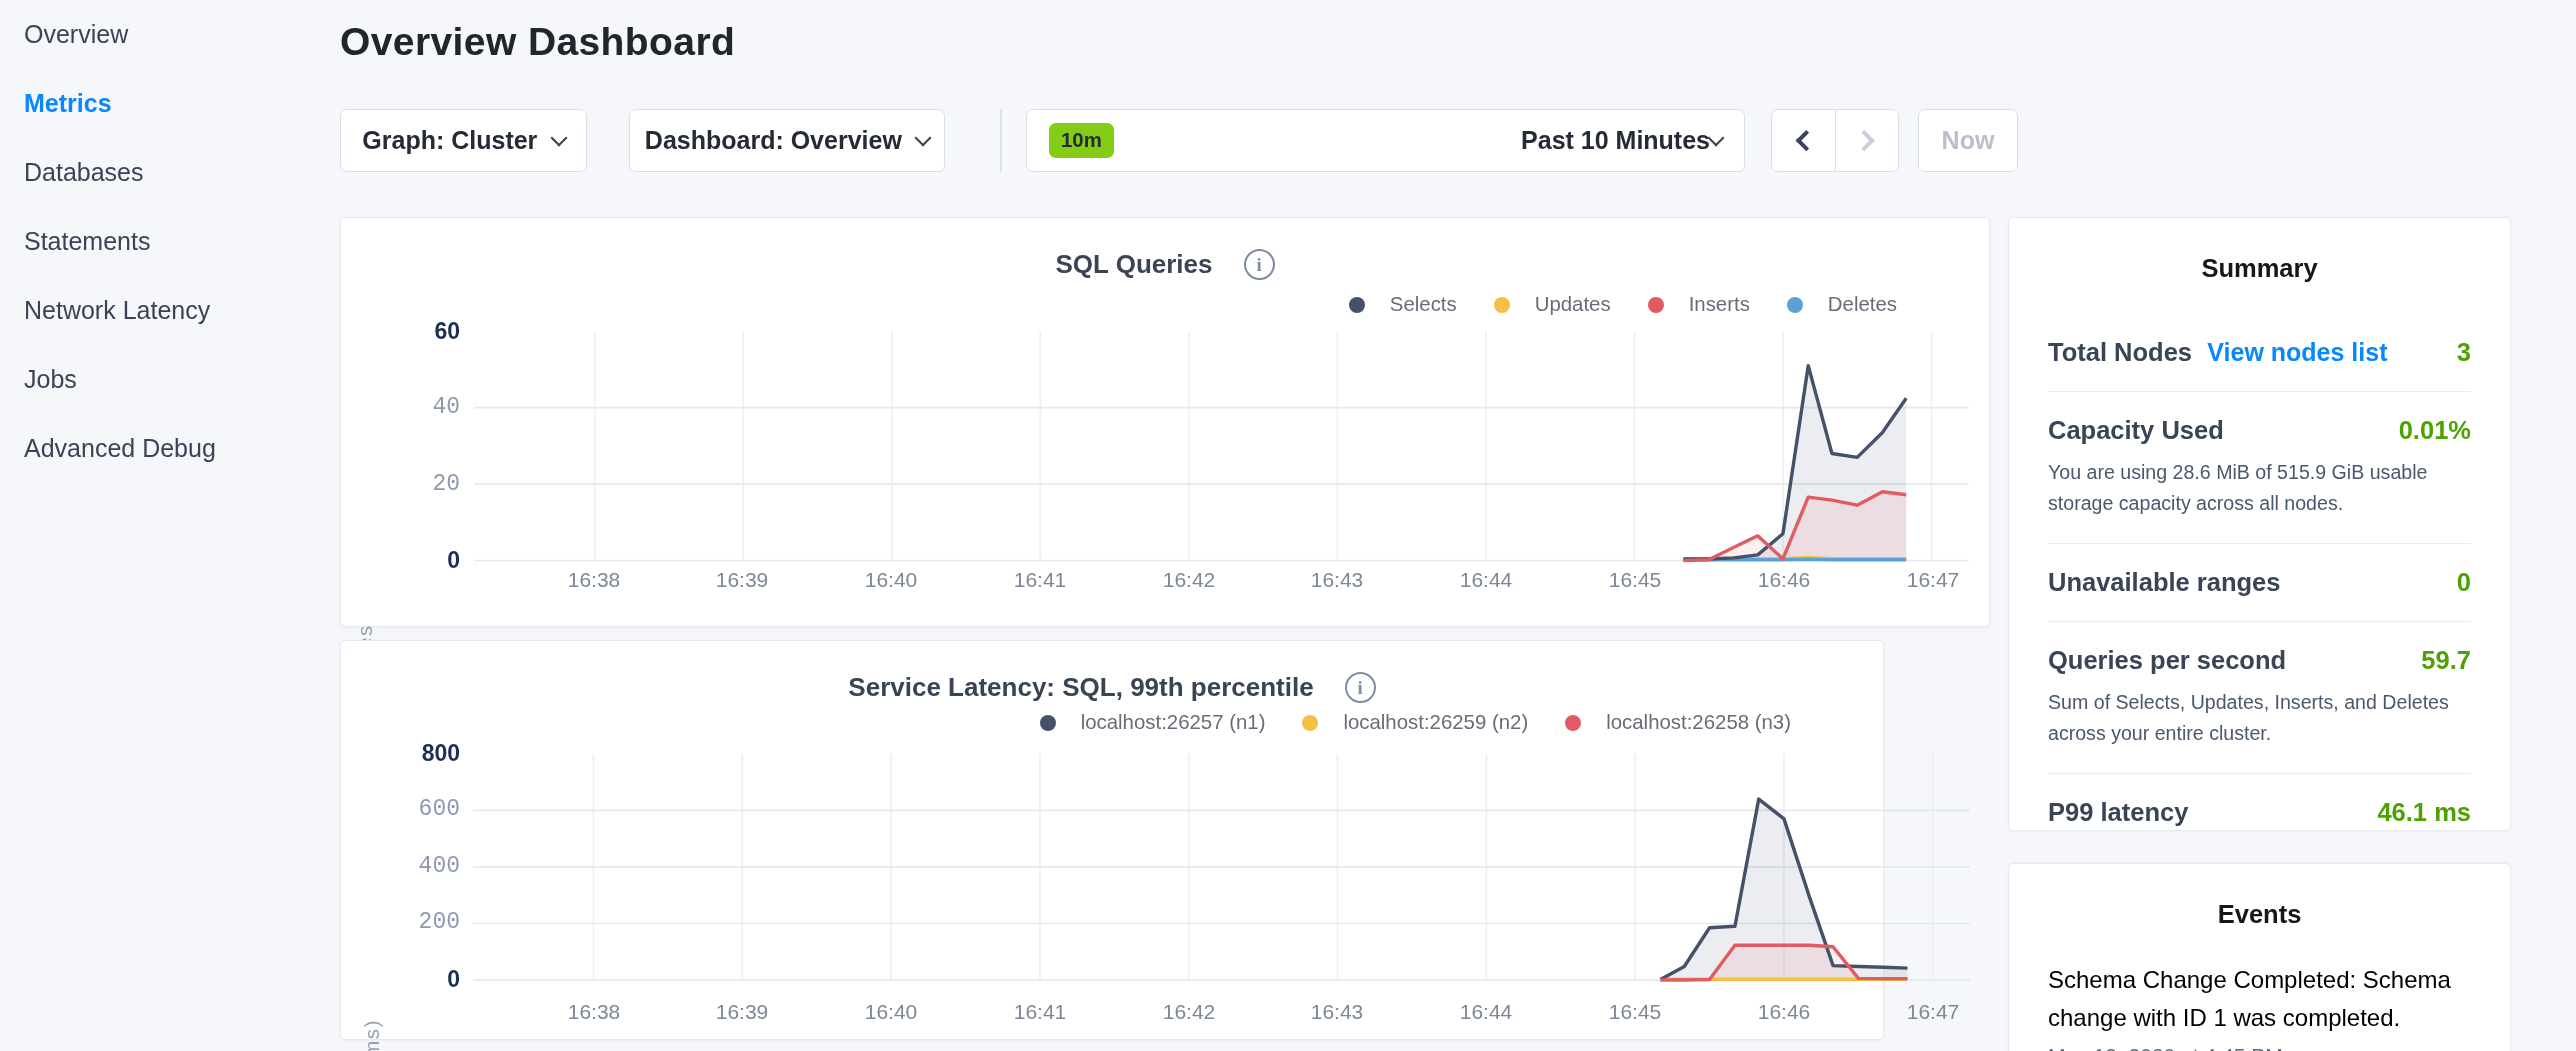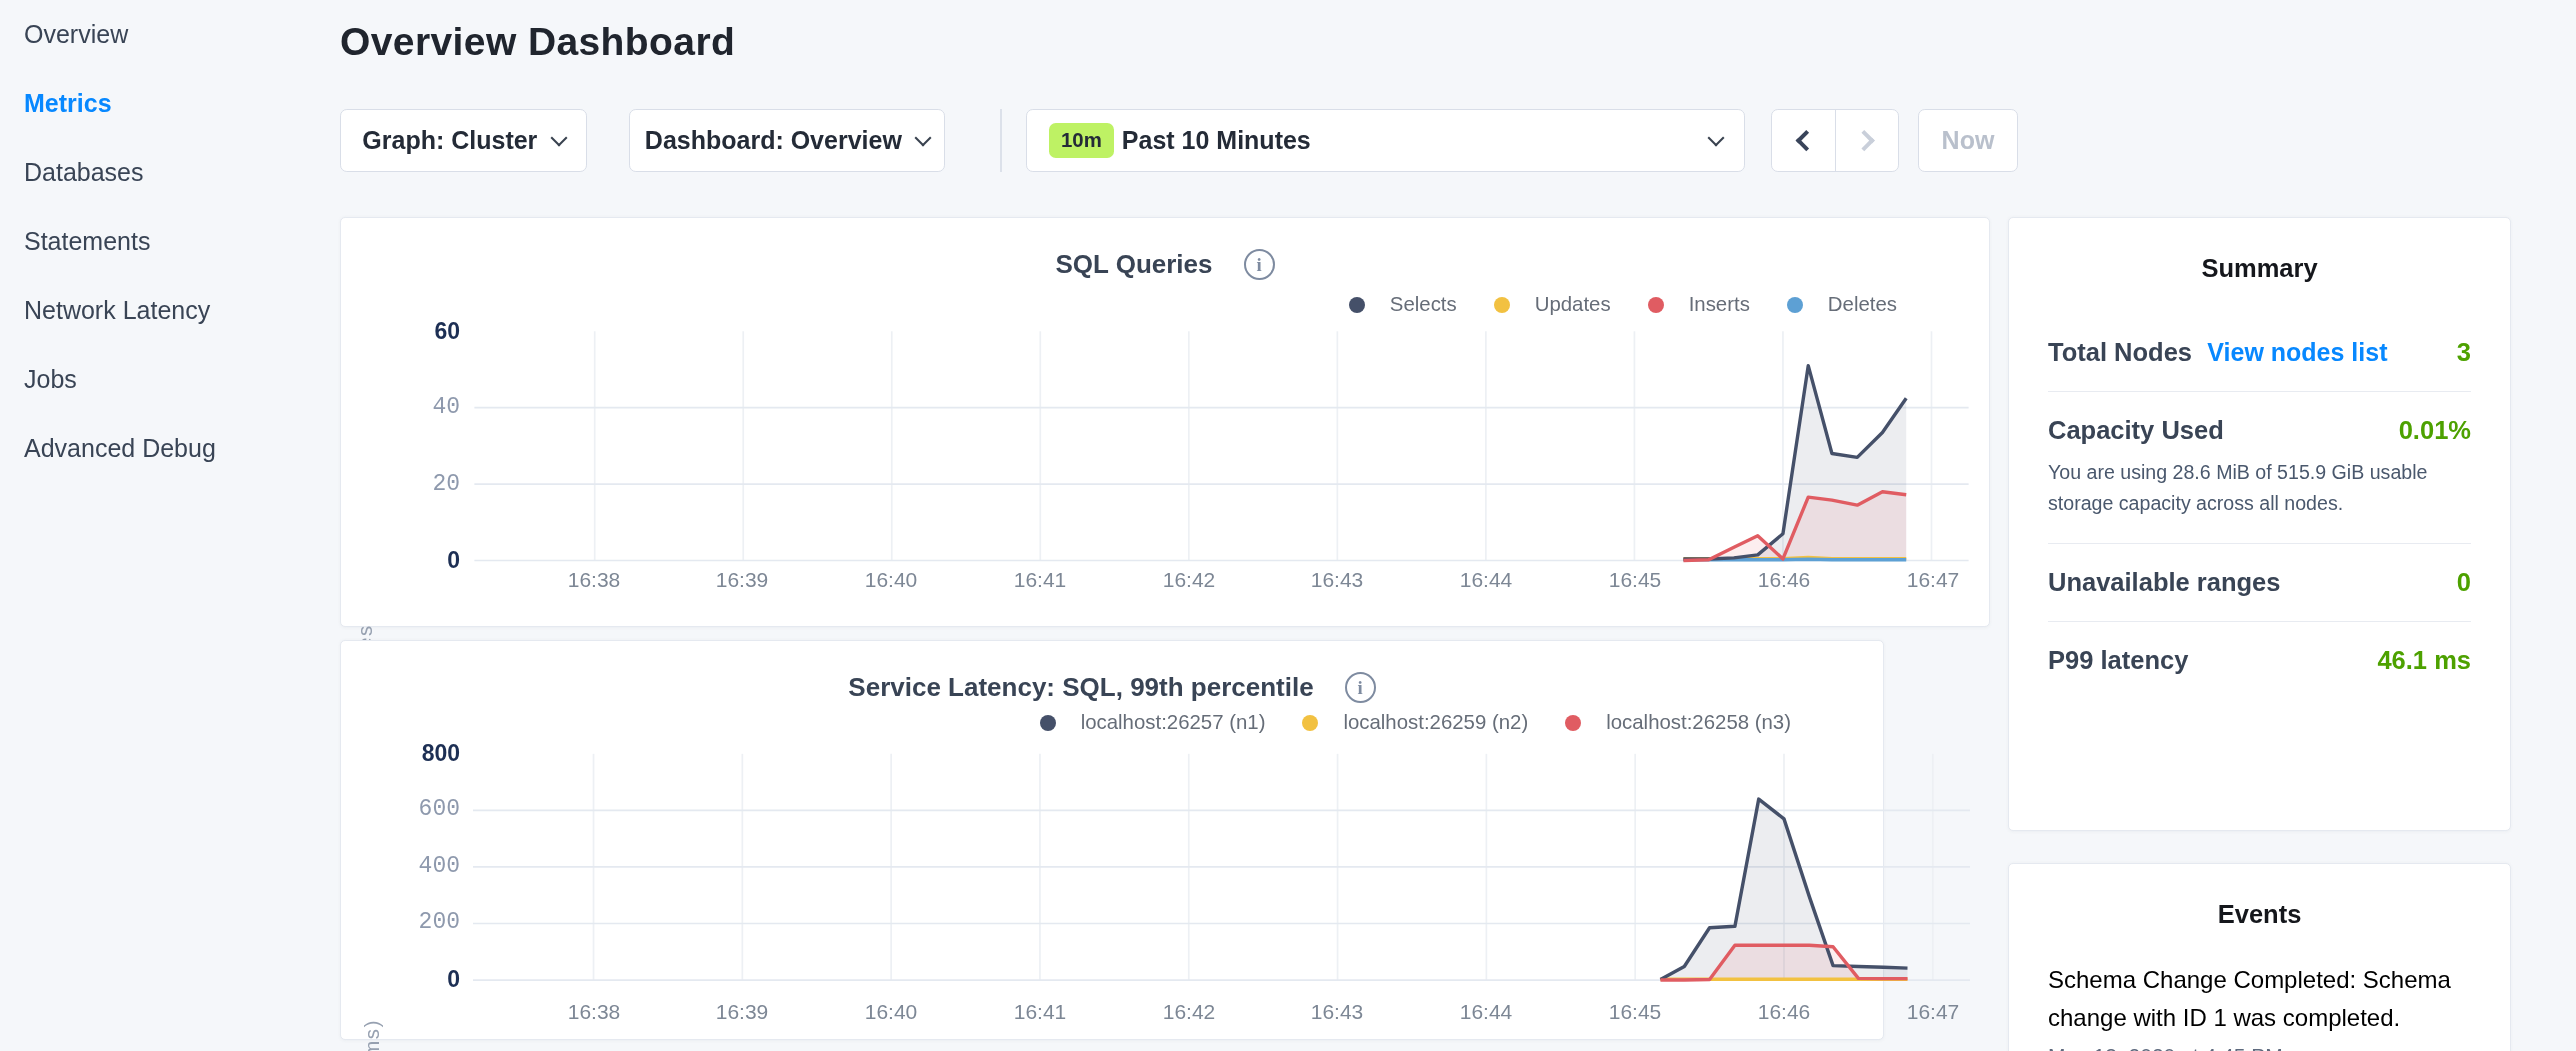--- a/index.html
+++ b/index.html
@@ -15,22 +15,22 @@
 
   
   .page-title { position:absolute; left:340px; top:20.4px; font-size:39px; font-weight:700; color:#20252e; letter-spacing:0.4px; }
   .ctl { position:absolute; top:109px; height:63px; background:#fff; border:1.7px solid #d9dee8;
          border-radius:6.8px; display:flex; align-items:center; justify-content:center;
          font-size:25px; font-weight:700; color:#242b37; cursor:pointer; }
   .dd-graph { left:340px; width:247px; gap:15.3px; }
   .dd-dashboard { left:629px; width:316px; gap:15.3px; }
   .tb-divider { position:absolute; left:1000px; top:109px; width:1.7px; height:63px; background:#dce1ea; }
   .time-picker { left:1026px; width:719px; justify-content:flex-start; padding:0 22px; }
-  .time-badge { background:#bef264; border-radius:6.8px; padding:6px 12px; font-size:20.4px; font-weight:700; color:#242b37; }
-  .time-label { margin-left:8px; flex:1; text-align:left; }
+  .time-badge { background:#84cc16; border-radius:6.8px; padding:6px 12px; font-size:20.4px; font-weight:700; color:#242b37; }
+  .time-label { margin-left:8px; flex:1; text-align:right; }
   .chev-down { width:12px; height:12px; border-right:2.6px solid #39424f; border-bottom:2.6px solid #39424f;
                transform:rotate(45deg); margin-top:-6px; flex:none; }
   .arrow-group { position:absolute; left:1771px; top:109px; width:128px; height:63px; background:#fff;
                  border:1.7px solid #d9dee8; border-radius:6.8px; display:flex; }
   .arrow-btn { flex:1; display:flex; align-items:center; justify-content:center; cursor:pointer; }
   .arrow-btn + .arrow-btn { border-left:1.7px solid #d9dee8; }
   .chev-left  { width:14.5px; height:14.5px; border-left:4.3px solid #39445a;  border-bottom:4.3px solid #39445a; transform:rotate(45deg);  margin-left:5.1px; }
   .chev-right { width:14.5px; height:14.5px; border-right:4.3px solid #c9cfda; border-top:4.3px solid #c9cfda;   transform:rotate(45deg);  margin-right:5.1px; }
   .now-btn { left:1918px; width:100px; color:#b9c0cc; }
 
@@ -260,20 +260,27 @@
       <div class="sum-desc">You are using 28.6 MiB of 515.9 GiB usable storage capacity across all nodes.</div>
     </div>
 
     <div class="sum-block">
       <div class="sum-row">
         <span class="sum-label">Unavailable ranges</span>
         <span class="sum-value">0</span>
       </div>
     </div>
 
+    <div class="sum-block">
+      <div class="sum-row">
+        <span class="sum-label">Queries per second</span>
+        <span class="sum-value">59.7</span>
+      </div>
+      <div class="sum-desc">Sum of Selects, Updates, Inserts, and Deletes across your entire cluster.</div>
+    </div>
 
     <div class="sum-block">
       <div class="sum-row">
         <span class="sum-label">P99 latency</span>
         <span class="sum-value">46.1 ms</span>
       </div>
     </div>
   </div>
 
   <div class="card events-card">

